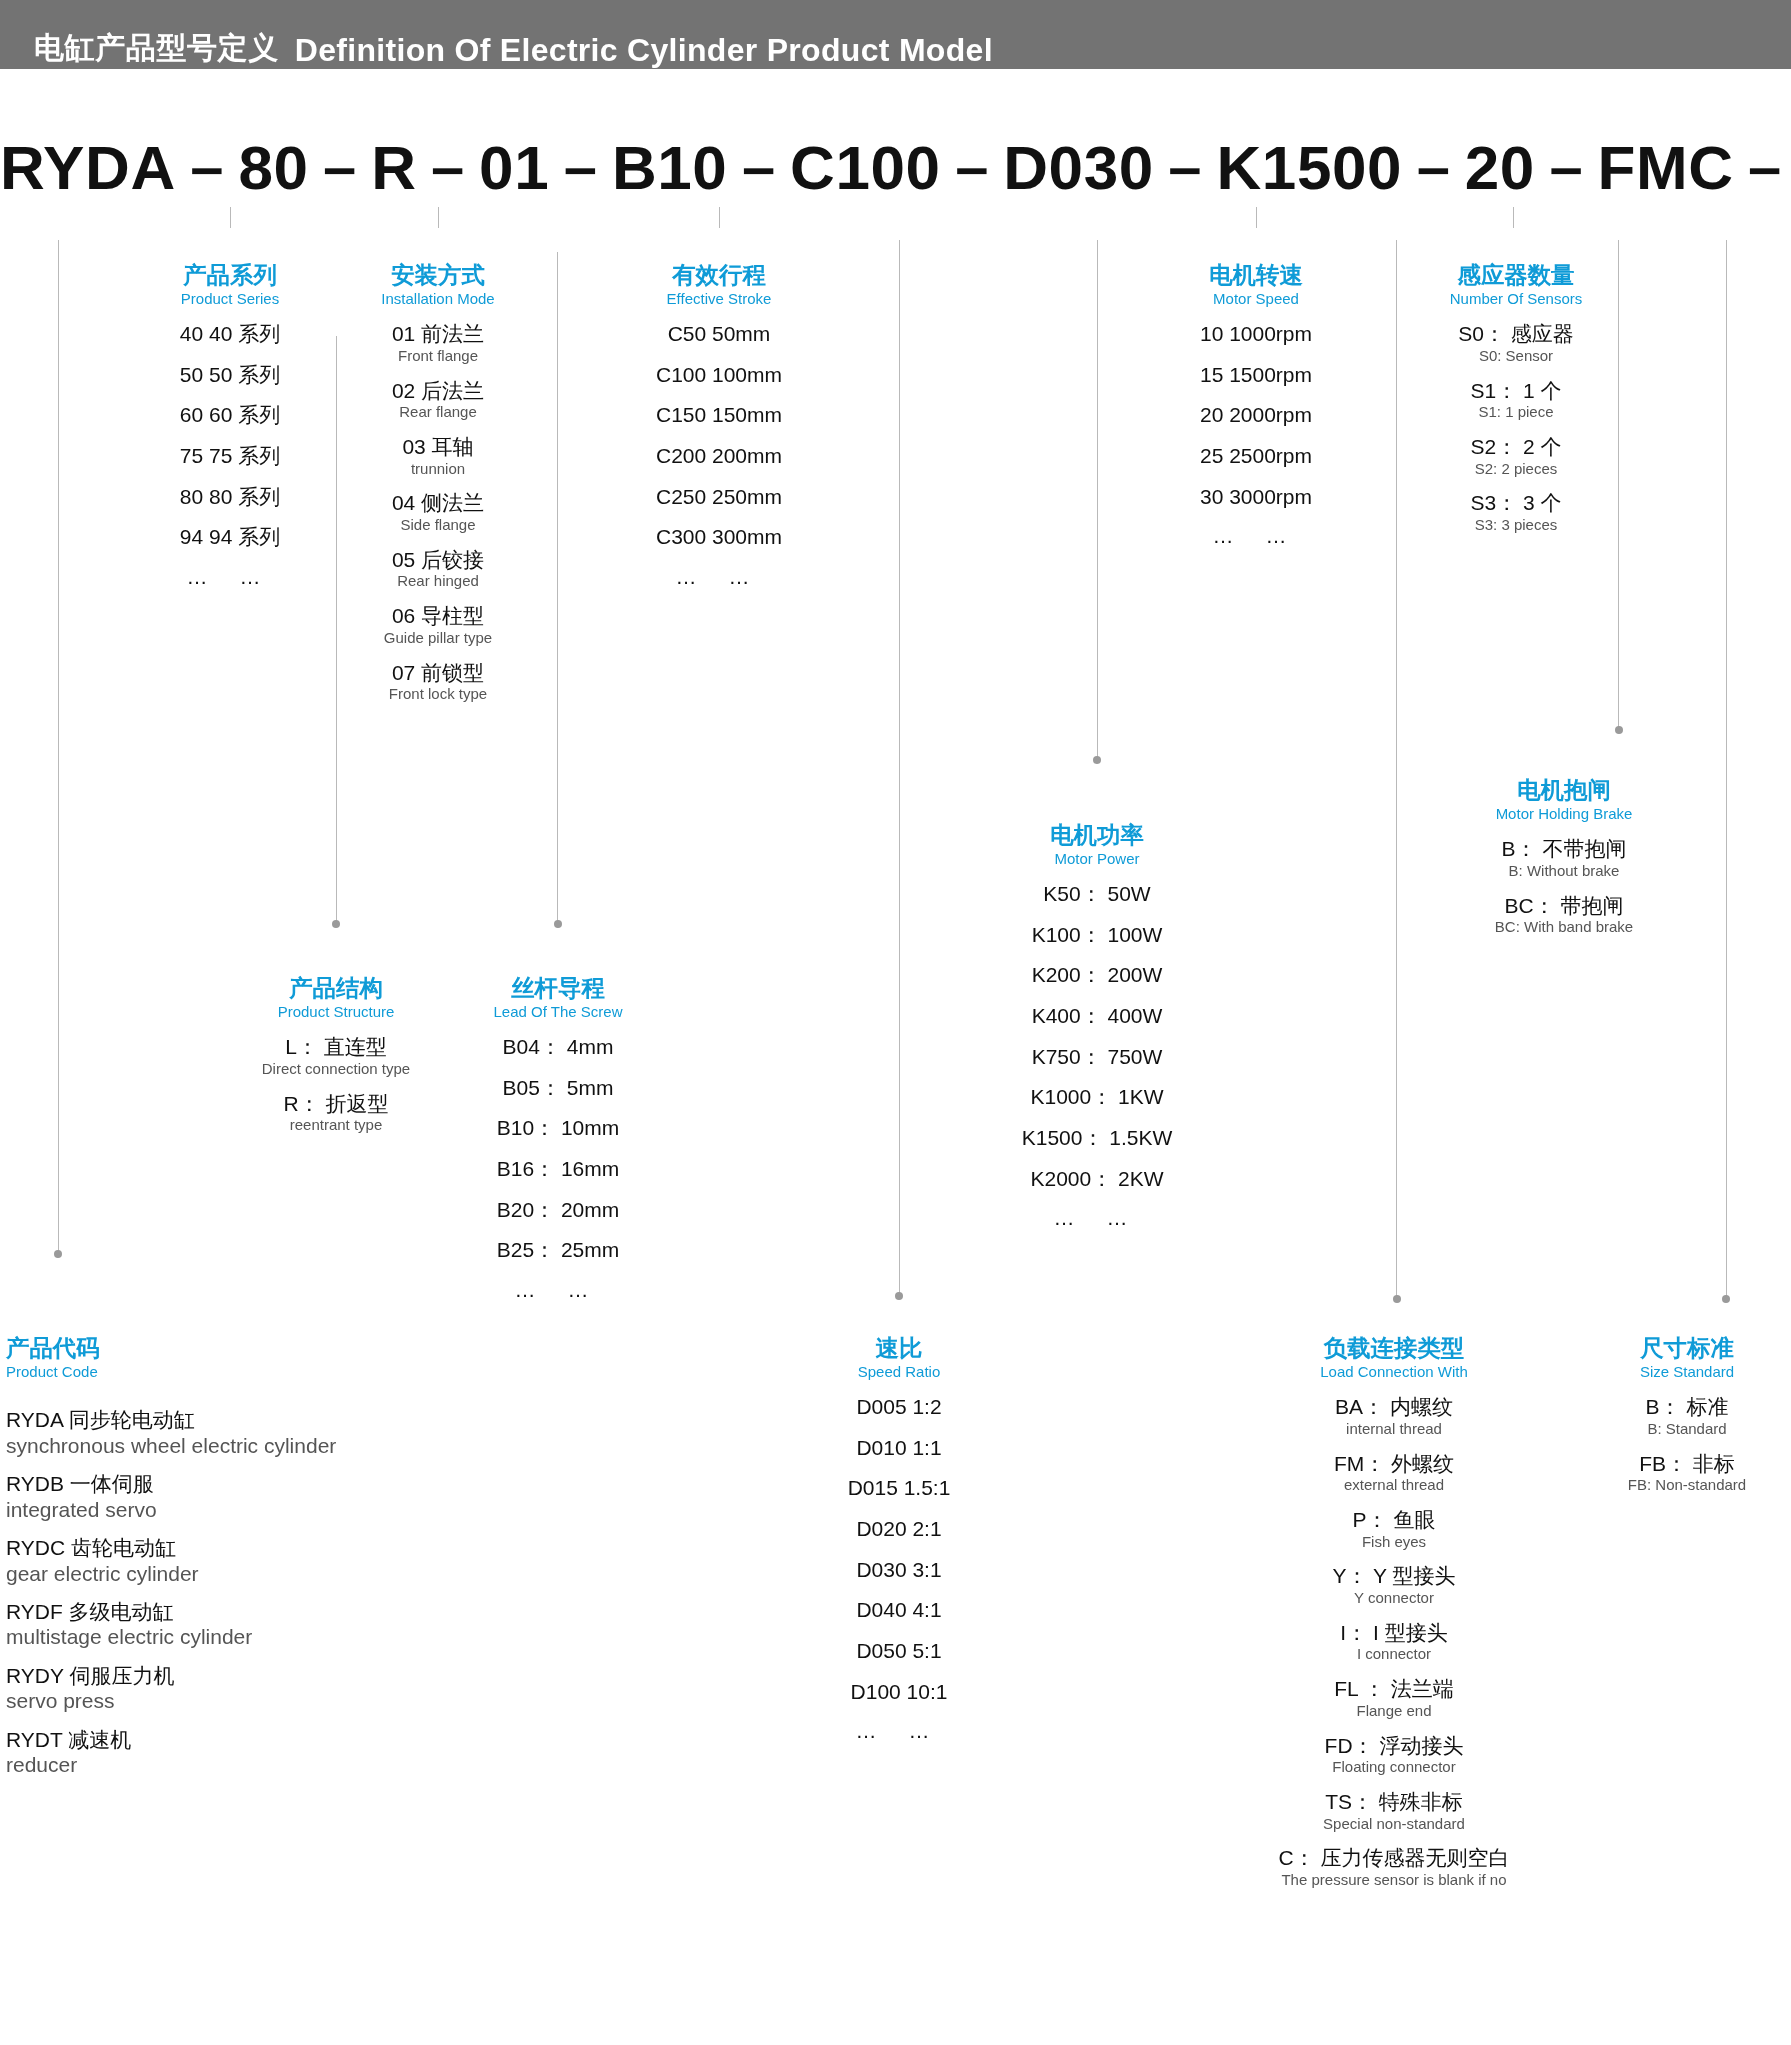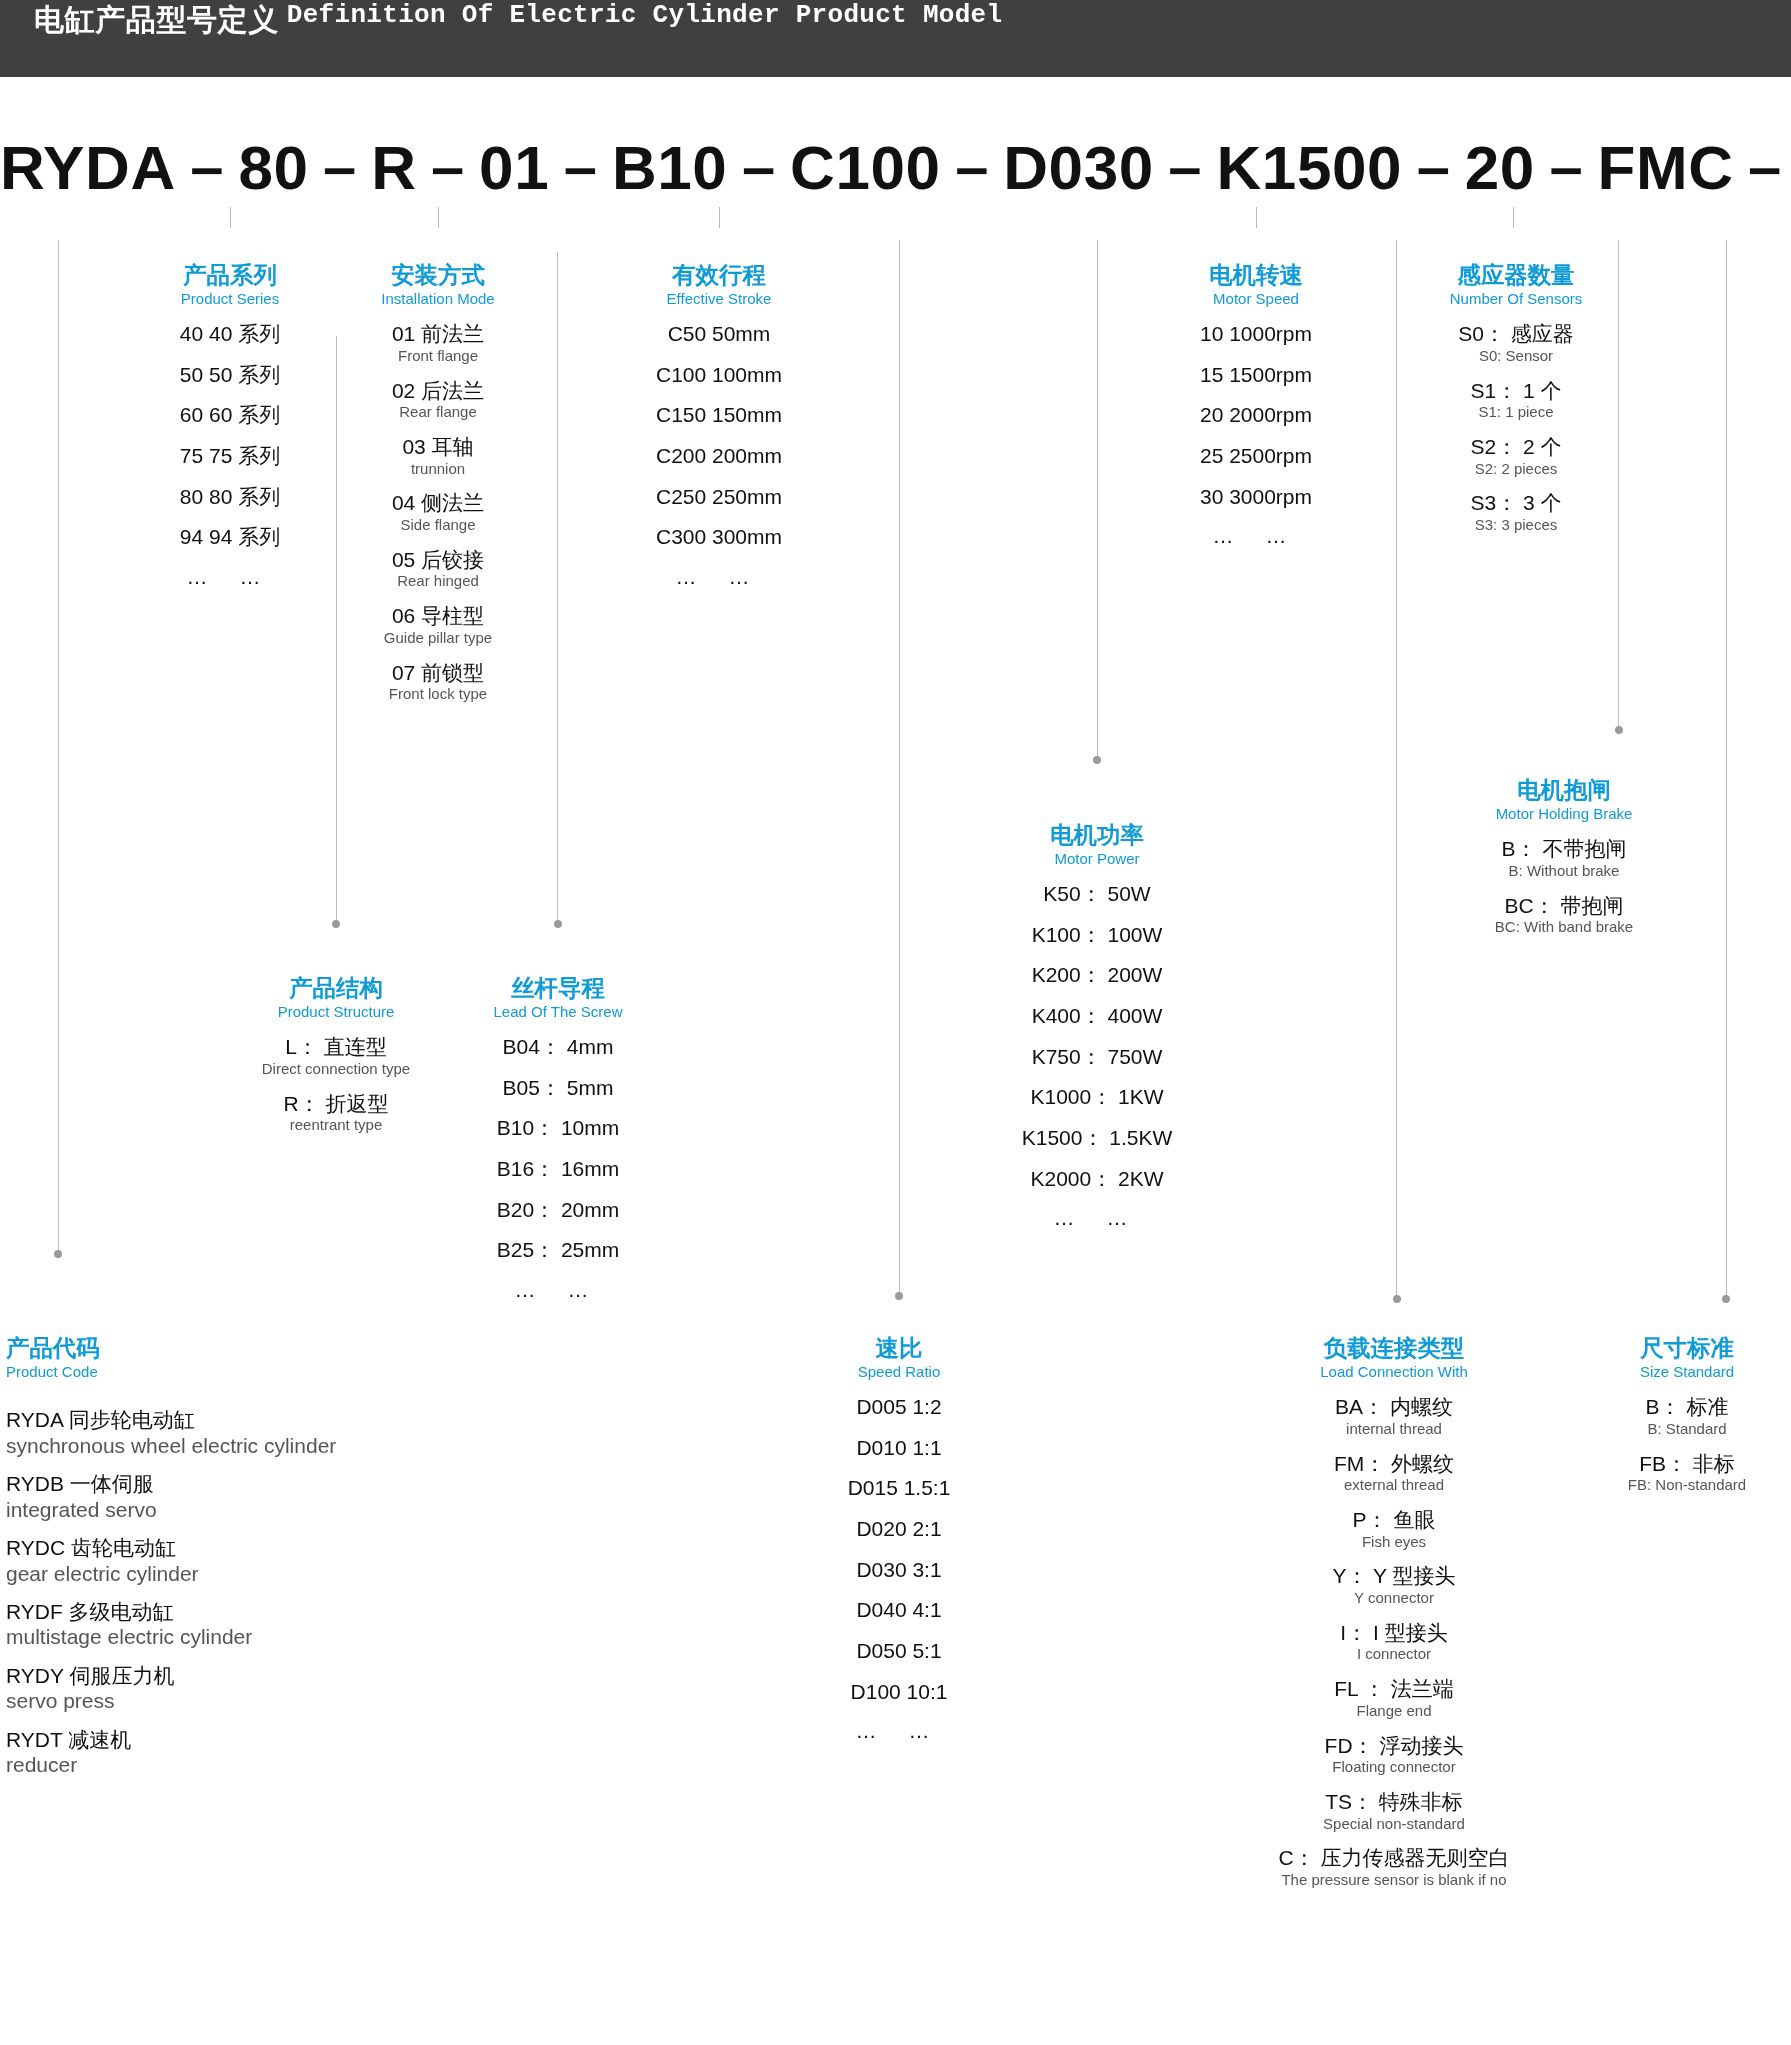--- a/index.html
+++ b/index.html
@@ -8,26 +8,26 @@
     width: 1791px;
     background: #ffffff;
     font-family: "Liberation Sans", sans-serif;
     color: #1a1a1a;
     -webkit-font-smoothing: antialiased;
   }
   .page { position: relative; width: 1791px; height: 2046px; overflow: hidden; }
 
   
   .header-bar {
-    position: absolute; left:0; top:0; width: 1791px; height: 77px;
-    background: #404040; color:#ffffff;
-    display:flex; align-items:flex-start;
+    position: absolute; left:0; top:0; width: 1791px; height: 69px;
+    background: #737373; color:#ffffff;
+    display:flex; align-items:flex-end;
   }
   .header-cn { font-size: 30px; font-weight: bold; margin-left: 34px; letter-spacing: 0.6px; }
-  .header-en { font-size: 26px; font-weight: bold; margin-left: 8px; letter-spacing: 0.3px; font-family: Liberation Mono, monospace; }
+  .header-en { font-size: 32px; font-weight: bold; margin-left: 16px; letter-spacing: 0.3px; }
 
   
   .model-string {
     position: absolute; left: 0; top: 126px; width: 1791px;
     text-align: center;
     font-size: 62px; font-weight: bold; letter-spacing: 0.6px;
     color: #111; white-space: nowrap;
   }
 
   

